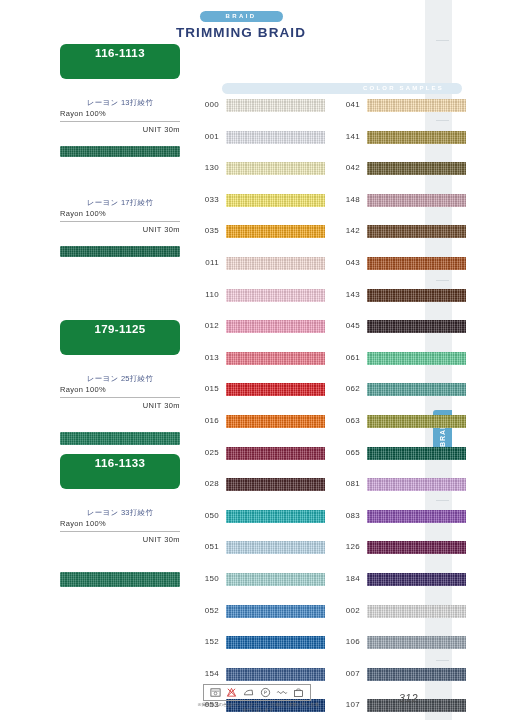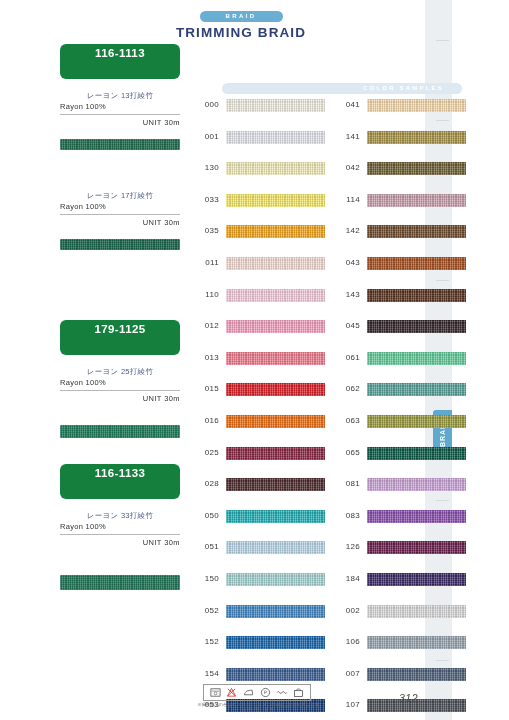--- a/index.html
+++ b/index.html
@@ -75,21 +75,21 @@
     font-size: 11.5px;
     font-weight: bold;
     letter-spacing: 0.4px;
     padding: 3px 0 20px;
     border-radius: 6px;
   }
   .prod-jp {
     text-align: center;
     color: #4a5a8a;
     font-size: 7.5px;
-    margin-top: 12px;
+    margin-top: 19px;
     letter-spacing: 0.3px;
   }
   .prod-comp {
     color: #333333;
     font-size: 7.5px;
     margin-top: 1px;
     letter-spacing: 0.3px;
   }
   .prod-rule {
     border-top: 0.7px solid #b8b8b8;
@@ -233,21 +233,21 @@
 
   <div class="prod" id="prod2" style="top:320px">
     <div class="prod-code">179-1125</div>
     <div class="prod-jp">レーヨン 25打綾竹</div>
     <div class="prod-comp">Rayon 100%</div>
     <div class="prod-rule"></div>
     <div class="prod-unit">UNIT 30m</div>
     <div class="prod-swatch" id="psw2" style="margin-top: 22px; height: 13px; background-color: rgb(29, 122, 88);"></div>
   </div>
 
-  <div class="prod" id="prod3" style="top:464px">
+  <div class="prod" id="prod3" style="top:454px">
     <div class="prod-code">116-1133</div>
     <div class="prod-jp">レーヨン 33打綾竹</div>
     <div class="prod-comp">Rayon 100%</div>
     <div class="prod-rule"></div>
     <div class="prod-unit">UNIT 30m</div>
     <div class="prod-swatch" id="psw3" style="margin-top: 28px; height: 15px; background-color: rgb(29, 115, 85);"></div>
   </div>
 
   <div class="col col-left" id="col-left">
       <div class="crow">
@@ -340,21 +340,21 @@
       </div>
       <div class="crow">
         <div class="crow-code">141</div>
         <div class="crow-sw" style="background-color: rgb(169, 148, 71);"></div>
       </div>
       <div class="crow">
         <div class="crow-code">042</div>
         <div class="crow-sw" style="background-color: rgb(109, 96, 53);"></div>
       </div>
       <div class="crow">
-        <div class="crow-code">114</div>
+        <div class="crow-code">148</div>
         <div class="crow-sw" style="background-color: rgb(201, 160, 173);"></div>
       </div>
       <div class="crow">
         <div class="crow-code">142</div>
         <div class="crow-sw" style="background-color: rgb(111, 75, 44);"></div>
       </div>
       <div class="crow">
         <div class="crow-code">043</div>
         <div class="crow-sw" style="background-color: rgb(168, 80, 31);"></div>
       </div>

